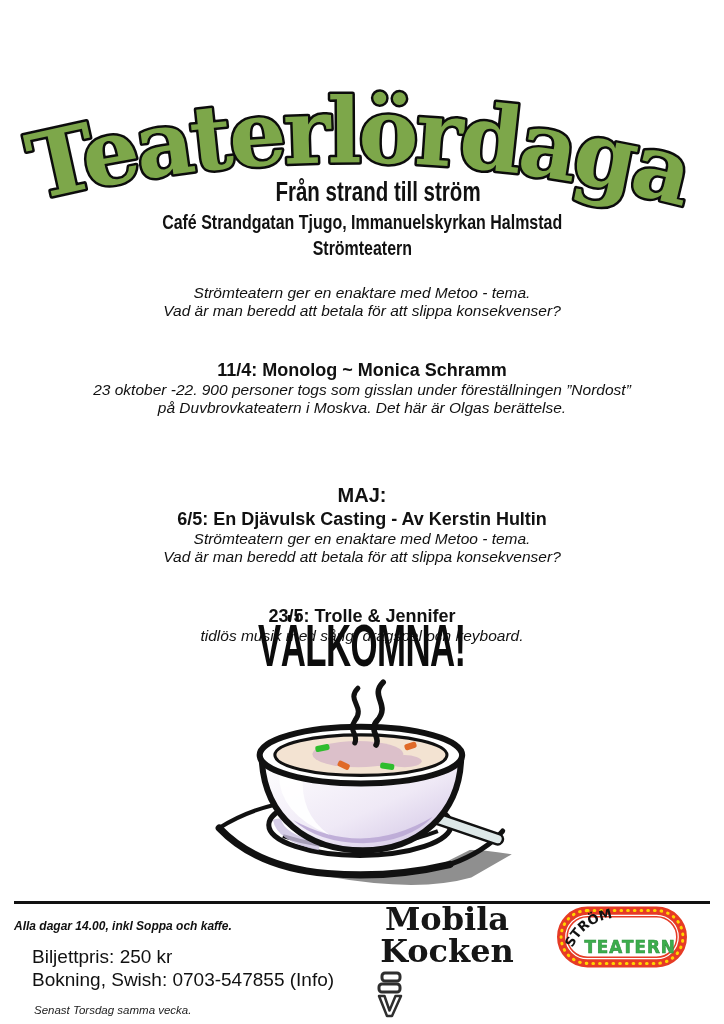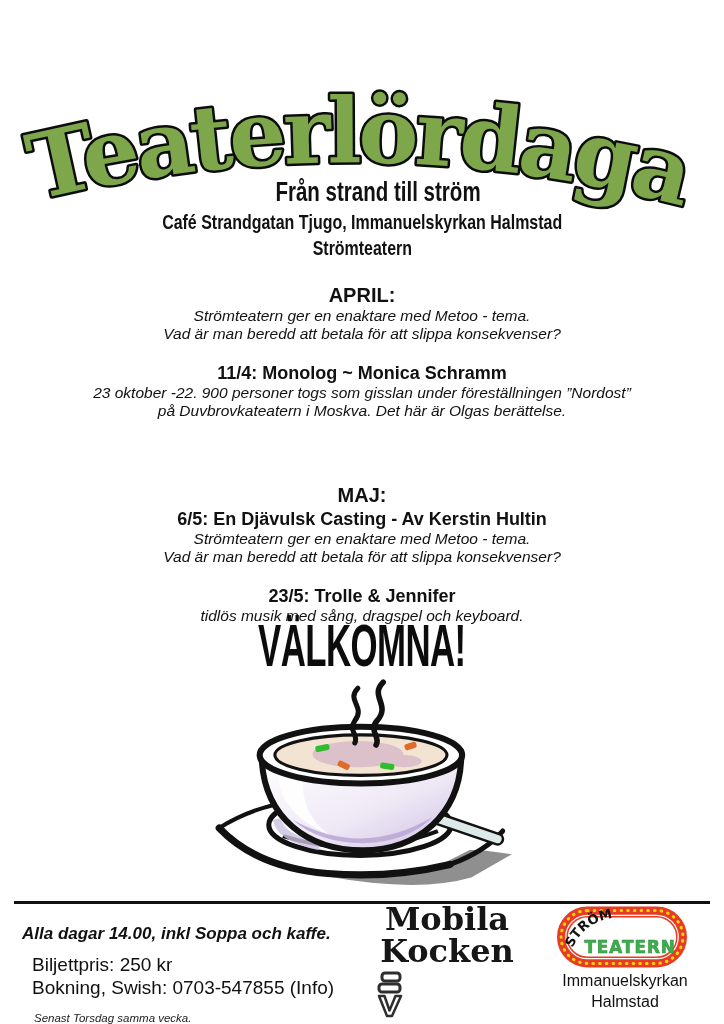--- a/index.html
+++ b/index.html
@@ -21,31 +21,31 @@
   .sub1{top:177px;font-size:27px;padding-left:16px;}
   .sub2{top:210px;font-size:21px;}
   .sub3{top:236px;font-size:21px;text-align:center;}
   
   .section{position:absolute;left:0;width:724px;text-align:center;}
   .sec-april{top:284px;}
   .sec-maj{top:484px;}
   .month{font-size:20px;font-weight:bold;line-height:23px;margin:0;}
   .ev-title{font-size:18px;font-weight:bold;line-height:22px;margin:1px 0 0 0;}
   .ev-line{font-size:15.5px;font-style:italic;line-height:17.5px;margin:0;}
-  .ev2{margin-top:20px;}
+  .ev2{margin-top:40px;}
   
   .welcome{position:absolute;top:618px;left:0;width:724px;text-align:center;white-space:nowrap;}
   .welcome .cond-big{display:inline-block;transform:scaleX(.58);transform-origin:50% 50%;
     font-size:60px;font-weight:bold;letter-spacing:-1px;color:#0c0c0c;line-height:56px;}
   
   .cup-svg{position:absolute;top:678px;left:206px;width:324px;height:218px;}
   
   .rule{position:absolute;top:901px;left:14px;right:14px;height:3px;background:#111;}
   .foot-left{position:absolute;top:915px;left:14px;width:372px;}
-  .fl1{font-size:17px;font-weight:bold;font-style:italic;margin:8px;line-height:22px;}
+  .fl1{font-size:12px;font-weight:bold;font-style:italic;margin:0;line-height:22px;}
   .fl2{font-size:19px;font-weight:normal;margin:9px 0 0 18px;line-height:22px;}
   .fl3{font-size:19px;margin:1px 0 12px 18px;line-height:22px;}
   .fl4{font-size:11.5px;font-style:italic;margin:1px 0 0 20px;line-height:14px;color:#222;}
   .mobila{position:absolute;top:903px;left:372px;width:150px;text-align:center;}
   .mk-line{font-family:"DejaVu Serif",serif;font-weight:bold;font-size:32px;line-height:32px;color:#161616;}
   .sv-row{display:flex;align-items:flex-start;justify-content:flex-start;margin:4px 0 0 4px;gap:3px;}
   .sv-text{text-align:left;font-size:13px;font-weight:bold;line-height:14px;color:#2e2e2e;padding-top:14px;}
   .badge-wrap{position:absolute;top:905px;left:556px;width:132px;height:64px;}
   .church{position:absolute;top:970px;left:540px;width:170px;text-align:center;font-size:16px;line-height:21px;color:#111;}
 </style>
@@ -67,21 +67,20 @@
     <span class="cond">Från strand till ström</span>
   </div>
   <div class="cline sub2">
     <span class="cond">Café Strandgatan Tjugo, Immanuelskyrkan Halmstad</span>
   </div>
   <div class="cline sub3">
     <span class="cond">Strömteatern</span>
   </div>
 
   <div class="section sec-april">
-    <p class="month">APRIL:</p>
     <div class="event">
       <p class="ev-line">Strömteatern ger en enaktare med Metoo - tema.</p>
       <p class="ev-line">Vad är man beredd att betala för att slippa konsekvenser?</p>
     </div>
     <div class="event ev2">
       <p class="ev-title">11/4: Monolog ~ Monica Schramm</p>
       <p class="ev-line">23 oktober -22. 900 personer togs som gisslan under föreställningen ”Nordost”</p>
       <p class="ev-line">på Duvbrovkateatern i Moskva. Det här är Olgas berättelse.</p>
     </div>
   </div>
@@ -172,18 +171,14 @@
       <rect x="5" y="5" width="120" height="52" rx="26" fill="#ffffff" stroke="#e63b25" stroke-width="8"></rect>
       <rect x="5" y="5" width="120" height="52" rx="26" fill="none" stroke="#ffd400" stroke-width="3" stroke-dasharray="0.6 6" stroke-linecap="round"></rect>
       <rect x="11" y="11" width="108" height="40" rx="20" fill="none" stroke="#e63b25" stroke-width="1.5"></rect>
       <text style="font-family:'DejaVu Sans',sans-serif;font-weight:bold;font-size:13px" fill="#111">
         <textPath href="#strom-arc" xlink:href="#strom-arc">STRÖM</textPath>
       </text>
       <text x="28" y="47" style="font-family:'DejaVu Sans',sans-serif;font-weight:bold;font-size:16.5px;letter-spacing:1px" fill="#3cae4c" stroke="#2f9140" stroke-width="0.6">TEATERN</text>
     </svg>
   </div>
 
-  <div class="church">
-    <div>Immanuelskyrkan</div>
-    <div>Halmstad</div>
-  </div>
 
 </div>
 
 </body></html>

